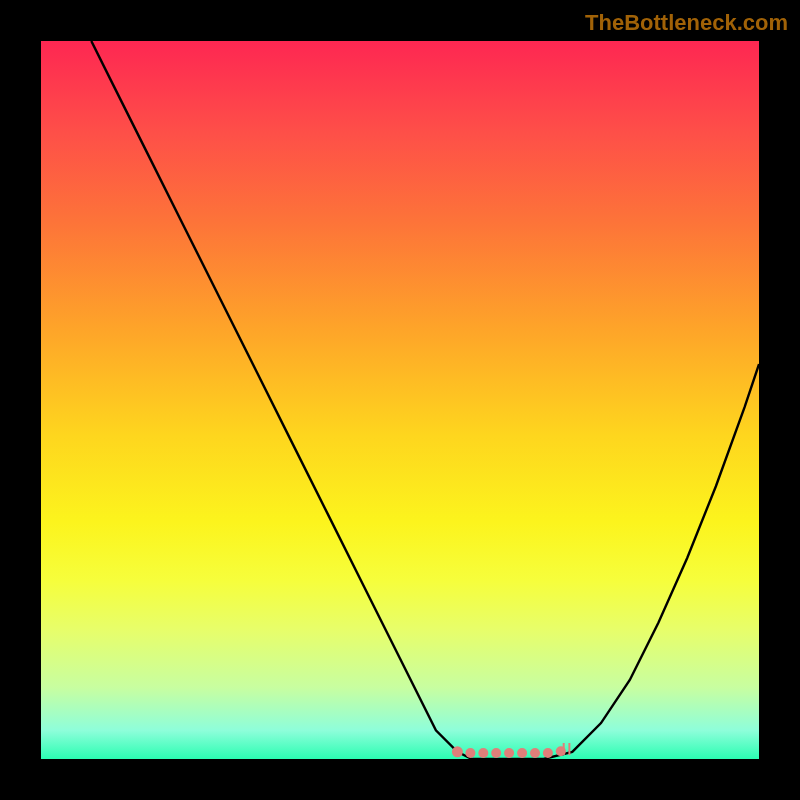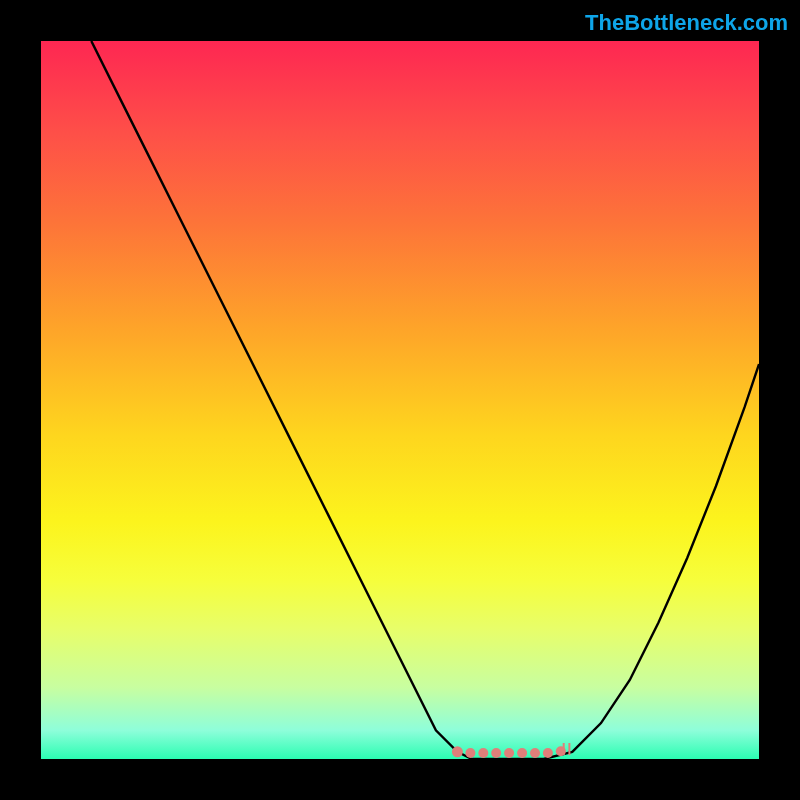--- a/index.html
+++ b/index.html
@@ -48,21 +48,21 @@
     width: 718px;
     height: 718px;
   }
   .watermark {
     position: absolute;
     top: 10px;
     right: 12px;
     font-family: Arial, Helvetica, sans-serif;
     font-size: 22px;
     font-weight: bold;
-    color: #0ea5e9;
+    color: #a16207;
     text-align: right;
   }
 </style>
 </head>
 <body>
 
 <div class="frame">
   <div class="plot">
     <div class="bg"></div>
     <svg class="svg-layer" viewBox="0 0 718 718" preserveAspectRatio="none">

